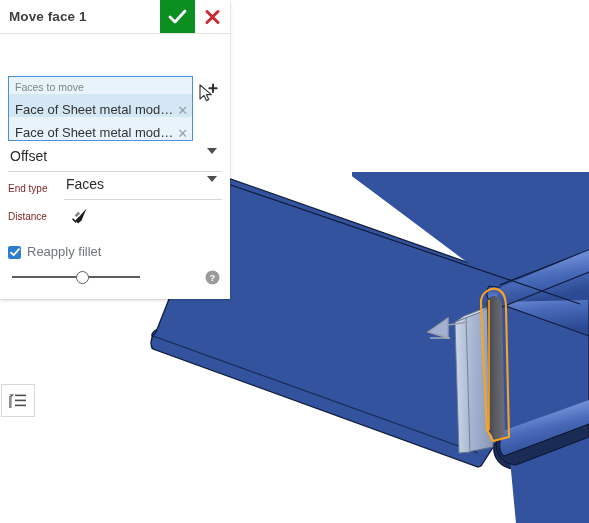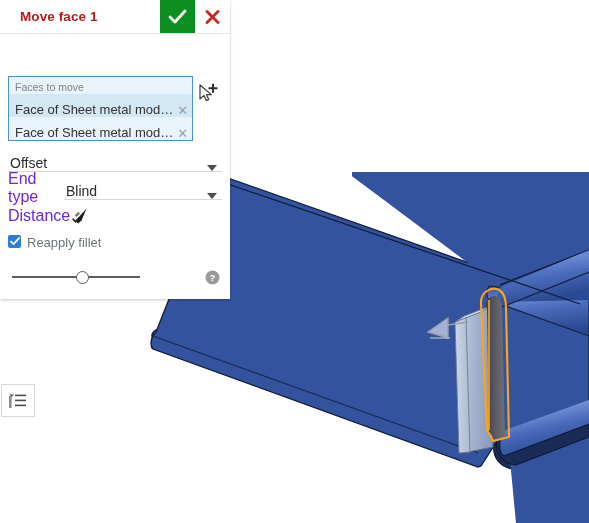--- a/index.html
+++ b/index.html
@@ -39,24 +39,24 @@
   }
   #panel-header{
     height:33px;
     display:flex;align-items:stretch;
     border-bottom:1px solid #e4e4e4;
     background:#ffffff;
   }
   #panel-title{
     flex:1;
     display:flex;align-items:center;
-    padding-left:20px;
+    padding-left:9px;
     font-size:13.5px;
     font-weight:bold;
-    color:#b91c1c;
+    color:#404040;
     letter-spacing:.1px;
     user-select:none;
   }
   #accept-btn{
     width:35px;
     background:#0a8f20;
     display:flex;align-items:center;justify-content:center;
     cursor:pointer;
   }
   #accept-btn svg{display:block;}
@@ -115,31 +115,31 @@
     flex:0 0 auto;
   }
 
   
   .row{
     display:flex;align-items:center;
     height:26px;
     margin-top:2px;
   }
   .row-label{
-    color:#6d28d9;
-    font-size:16px;
+    color:#7f1d1d;
+    font-size:10px;
     width:56px;
     flex:0 0 auto;
     user-select:none;
   }
   .field{
     flex:1;
     border-bottom:1px solid #d7d7d7;
     height:23px;
-    display:flex;align-items:flex-end;
+    display:flex;align-items:flex-start;
     position:relative;
     font-size:14px;
     color:#2b2b2b;
     cursor:pointer;
   }
   .field.full{width:100%;}
   .field .val{flex:1;padding-left:2px;}
   .field .val.right{text-align:right;padding-right:5px;}
   .caret{
     width:0;height:0;
@@ -151,21 +151,21 @@
   }
   #offset-row{margin-top:6px;border-top:0;}
   #offset-row .field{border-bottom:1px solid #d7d7d7;}
 
   #distance-row .flip-icon{
     width:20px;height:20px;margin-left:5px;flex:0 0 auto;cursor:pointer;
   }
 
   
   #reapply-row{
-    display:flex;align-items:flex-start;height:24px;margin-top:6px;
+    display:flex;align-items:flex-end;height:24px;margin-top:6px;
   }
   .cbx{
     width:13px;height:13px;border-radius:2px;
     background:#2d7dd2;
     display:flex;align-items:center;justify-content:center;
     margin-right:6px;flex:0 0 auto;cursor:pointer;
   }
   #reapply-label{
     font-size:13px;color:#6f7578;user-select:none;cursor:pointer;
   }
@@ -368,21 +368,21 @@
     <div class="row" id="offset-row">
       <div class="field full">
         <span class="val">Offset</span>
         <span class="caret"></span>
       </div>
     </div>
 
     <div class="row" id="end-type-row">
       <span class="row-label">End type</span>
       <div class="field">
-        <span class="val">Blind</span>
+        <span class="val">Faces</span>
         <span class="caret"></span>
       </div>
     </div>
 
     <div class="row" id="distance-row">
       <span class="row-label">Distance</span>
       <span class="flip-icon">
         <svg width="20" height="20" viewBox="0 0 20 20">
           <path d="M17.5,2.5 L9,12 L12.2,15.2 Z" fill="#1c1c1c"></path>
           <path d="M6.2,14.6 L9.6,11.2 L12.6,14.2 L9.2,17.6 Z" fill="#1c1c1c"></path>

